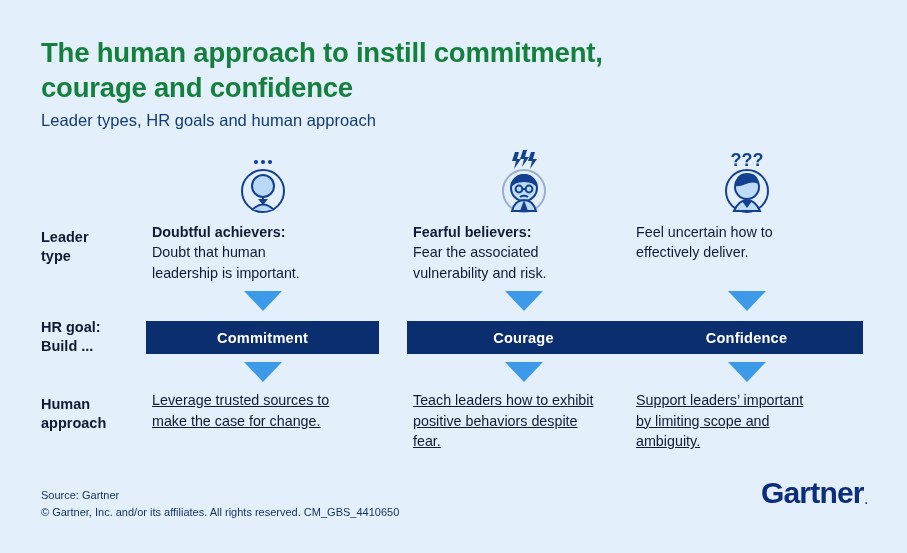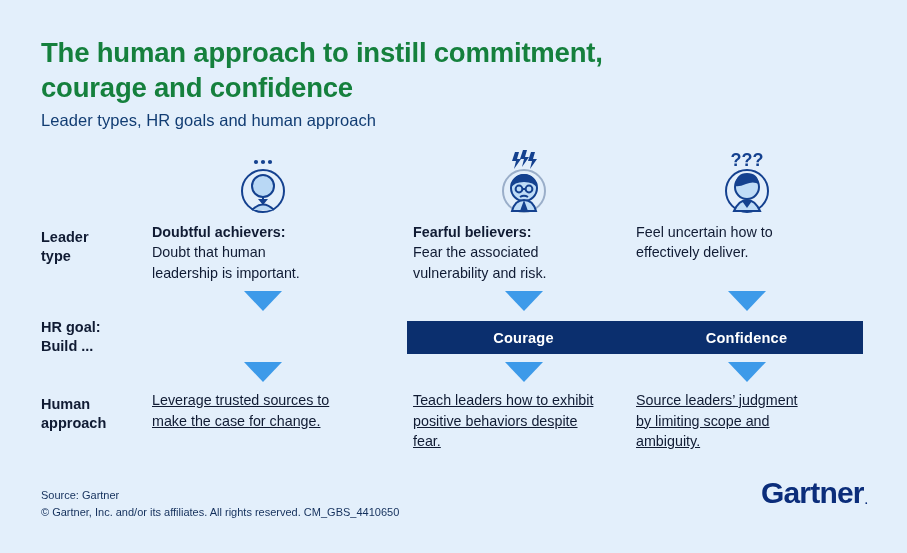--- a/index.html
+++ b/index.html
@@ -202,20 +202,21 @@
     </div>
 
     <div class="leader-text">
       <span class="lt-head">Doubtful achievers:</span>
       <span class="lt-body">Doubt that human
 leadership is important.</span>
     </div>
 
     <div class="tri tri-top"></div>
 
+    <div class="goal-bar">Commitment</div>
 
     <div class="tri tri-bottom"></div>
 
     <div class="approach-text">Leverage trusted sources to
 make the case for change.</div>
   </div>
 
   <div class="col col-2">
 
     <div class="icon-wrap">
@@ -276,21 +277,21 @@
       <span class="lt-body">Feel uncertain how to
 effectively deliver.</span>
     </div>
 
     <div class="tri tri-top"></div>
 
     <div class="goal-bar">Confidence</div>
 
     <div class="tri tri-bottom"></div>
 
-    <div class="approach-text">Source leaders’ judgment
+    <div class="approach-text">Support leaders’ important
 by limiting scope and
 ambiguity.</div>
   </div>
 
   <div class="source">
     <div>Source: Gartner</div>
     <div>© Gartner, Inc. and/or its affiliates. All rights reserved. CM_GBS_4410650</div>
   </div>
 
   <div class="logo">

